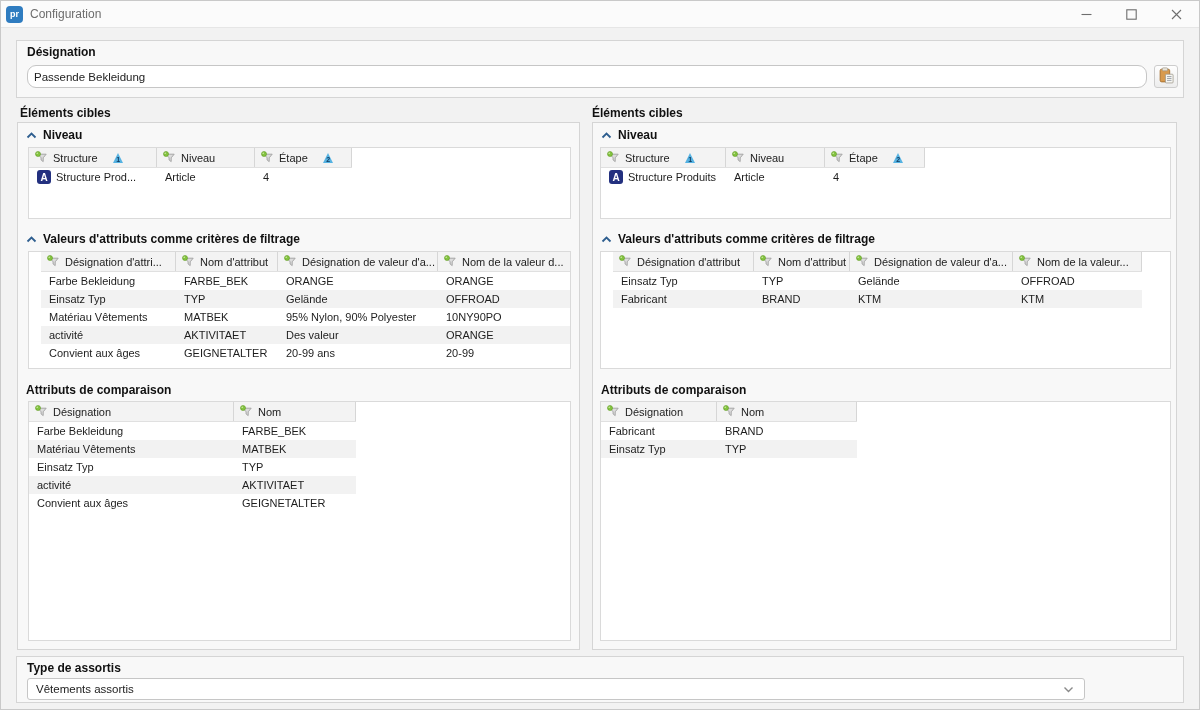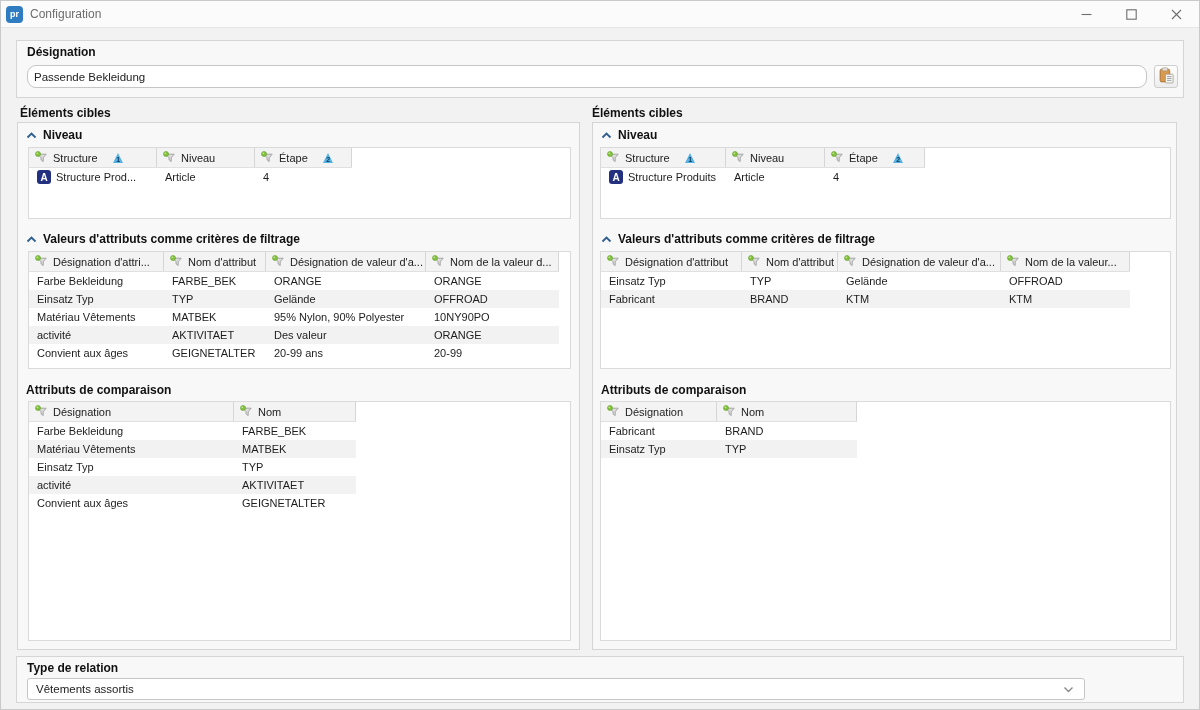--- a/index.html
+++ b/index.html
@@ -53,21 +53,21 @@
 
   .t-nivl .thead,.t-nivl .trow{grid-template-columns:128px 98px 97px;}
   .t-nivr .thead,.t-nivr .trow{grid-template-columns:125px 99px 100px;}
   .t-fltl .thead,.t-fltl .trow{grid-template-columns:135px 102px 160px 133px;}
   .t-fltr .thead,.t-fltr .trow{grid-template-columns:141px 96px 163px 129px;}
   .t-cmpl .thead,.t-cmpl .trow{grid-template-columns:205px 122px;}
   .t-cmpr .thead,.t-cmpr .trow{grid-template-columns:116px 140px;}
 
   
   .pos-t1{left:10px;top:24px;width:543px;height:72px;}
-  .pos-t2{left:10px;top:128px;width:543px;height:118px;}
+  .pos-t2{left:10px;top:128px;width:543px;height:118px;padding-left:12px;}
   .pos-t3{left:10px;top:278px;width:543px;height:240px;}
   .panel-right .pos-t1{left:7px;width:571px;}
   .panel-right .pos-t2{left:7px;width:571px;}
   .panel-right .pos-t3{left:7px;width:571px;}
   .pos-h1{top:5px;}
   .pos-h2{top:109px;}
   .pos-h3{top:260px;}
 
   
   .a-badge{width:14px;height:14px;border-radius:3px;background:#23307f;color:#fff;
@@ -496,21 +496,21 @@
           </div>
           <div class="trow">
             <div class="cell">Einsatz Typ</div>
             <div class="cell">TYP</div>
           </div>
         </div>
     </div>
   </div>
 
   <div class="groupbox relation-box">
-    <div class="gb-label">Type de relation</div>
+    <div class="gb-label">Type de assortis</div>
     <div class="combobox">
       <span class="combo-text">Vêtements assortis</span>
       <span class="chev">
           <svg width="11" height="7" viewBox="0 0 11 7">
         <path d="M1.5 1.5 L5.5 5.5 L9.5 1.5" stroke="#8a8a8a" stroke-width="1.4" fill="none"></path>
       </svg>
         </span>
     </div>
   </div>
 

